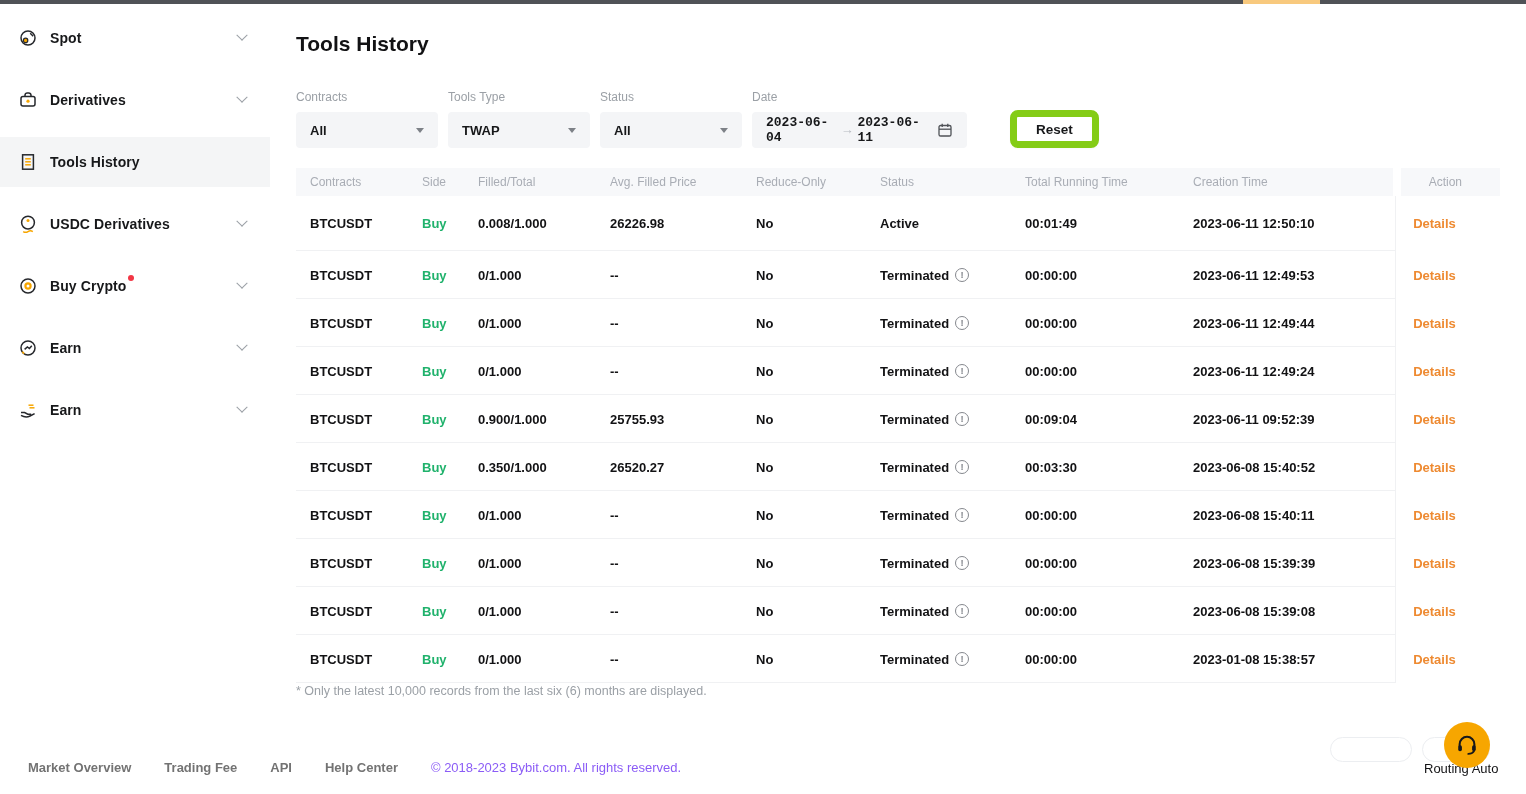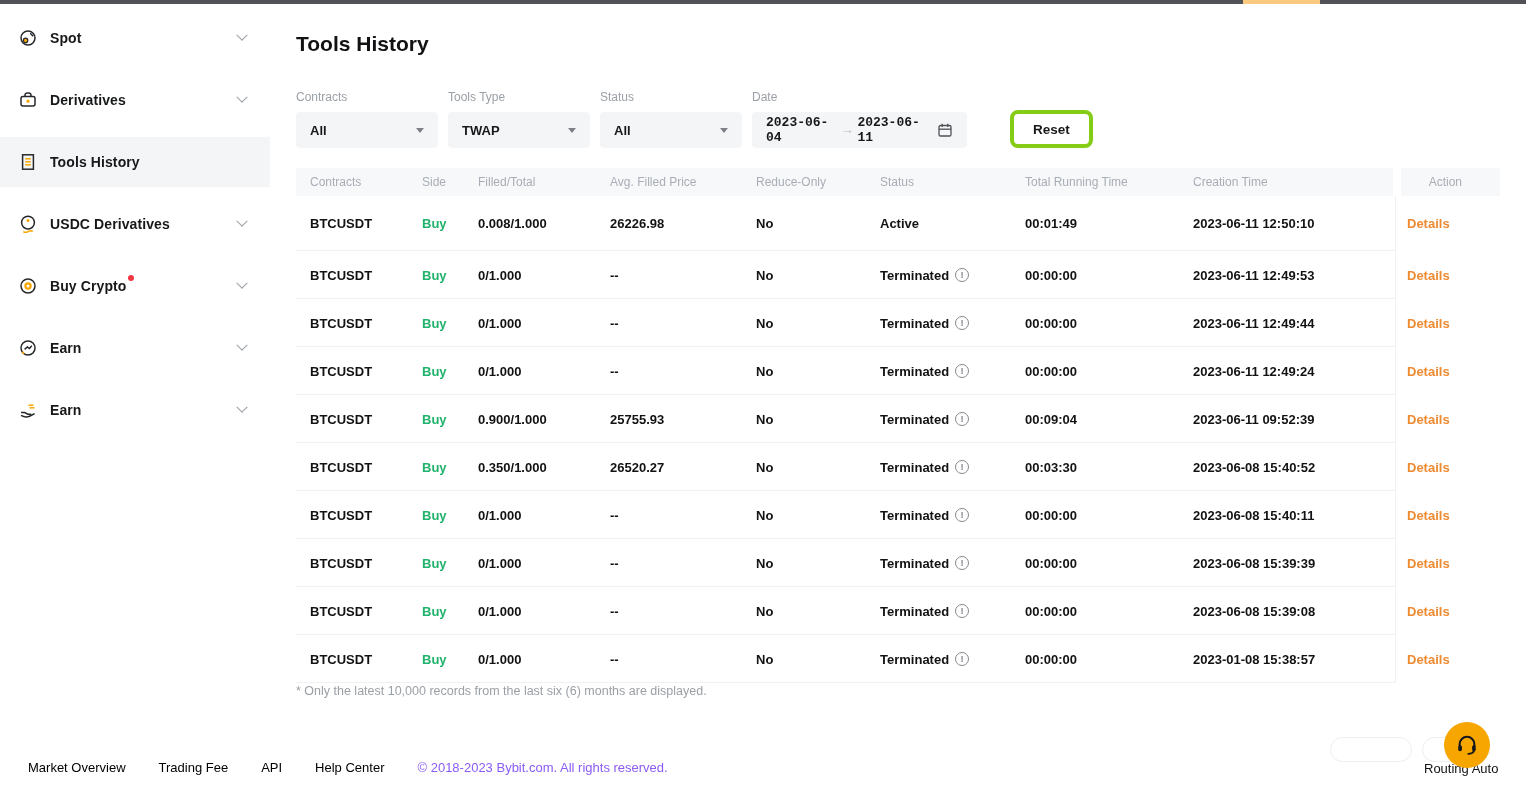--- a/index.html
+++ b/index.html
@@ -43,21 +43,21 @@
   .filter-group{display:flex;flex-direction:column;margin-right:10px;}
   .filter-label{font-size:12px;color:var(--gray-label);margin-bottom:8px;}
   .filter-box{height:36px;border-radius:4px;background:var(--box-bg);display:flex;align-items:center;
     padding:0 14px;font-size:13px;font-weight:700;color:var(--ink);cursor:pointer;}
   .fw-select{width:142px;}
   .fw-date{width:215px;font-family:Liberation Mono, monospace;}
   .caret{margin-left:auto;width:0;height:0;border-left:4px solid transparent;border-right:4px solid transparent;border-top:5px solid #7d8187;}
   .date-box{justify-content:space-between;}
   .date-arrow{color:#b7bbc1;font-weight:400;font-size:13px;padding:0 6px;}
   .cal-icon{display:inline-flex;margin-left:8px;}
-  .reset-btn{margin-left:33px;height:38px;padding:0 19px;background:#fff;border:4px solid #84cc16;border-radius:8px;
+  .reset-btn{margin-left:33px;height:38px;padding:0 19px;background:#fff;border:7px solid #84cc16;border-radius:8px;
     font-family:"Liberation Sans",sans-serif;font-size:13.5px;font-weight:700;color:var(--ink);cursor:pointer;box-shadow:0 1px 2px rgba(0,0,0,.03);}
 
   
   .table{position:absolute;left:26px;top:164px;width:1204px;height:515px;}
   .tgrid{display:grid;grid-template-columns:126px 56px 132px 146px 124px 145px 168px 202px 105px;align-items:center;}
   .thead{height:28px;position:relative;}
   .thead::before{content:"";position:absolute;left:0;top:0;width:1097px;height:100%;background:#f7f8fa;}
   .thead::after{content:"";position:absolute;left:1105px;right:0;top:0;height:100%;background:#f7f8fa;}
   .hcell{position:relative;z-index:1;font-size:12px;color:var(--head-gray);line-height:28px;}
   .hcell:first-child{padding-left:14px;}
@@ -65,29 +65,29 @@
 
   .trow{height:48px;position:relative;}
   .trow.first{height:55px;}
   .trow::after{content:"";position:absolute;left:0;bottom:0;width:1099px;height:1px;background:var(--line);}
   .cell{font-size:13px;font-weight:600;color:#121214;white-space:nowrap;}
   .cell:first-child{padding-left:14px;font-weight:700;}
   .c-side{color:var(--buy-green);}
   .c-status{display:flex;align-items:center;gap:6px;}
   .info-icon{width:14px;height:14px;border:1.2px solid #85888e;border-radius:50%;display:inline-flex;align-items:center;justify-content:center;
     font-size:9.5px;font-weight:700;color:#85888e;line-height:1;cursor:pointer;}
-  .c-action{text-align:left;padding-right:38px;padding-left:12px;}
+  .c-action{text-align:center;padding-right:38px;padding-left:12px;}
   .details-link{color:var(--link-orange);font-weight:600;cursor:pointer;text-decoration:none;}
   .v-divider{position:absolute;left:1099px;top:28px;width:1px;height:487px;background:var(--line);}
 
   .footnote{position:absolute;left:26px;top:680px;font-size:12.5px;color:var(--gray-label);}
 
   
   .footer{position:absolute;left:28px;top:760px;display:flex;align-items:center;gap:33px;font-size:13px;}
-  .footer-link{color:#000000;font-weight:400;cursor:pointer;}
+  .footer-link{color:#737373;font-weight:700;cursor:pointer;}
   .copyright{color:#8b5cf6;font-weight:400;}
 
   
   .ghost-btn{position:absolute;background:#fff;border:1px solid #eceef1;border-radius:14px;cursor:pointer;}
   .ghost-btn.g1{left:1330px;top:737px;width:82px;height:25px;}
   .ghost-btn.g2{left:1422px;top:737px;width:68px;height:25px;}
   .routing-label{position:absolute;left:1424px;top:761px;font-size:13px;font-weight:500;color:#121214;}
   .chat-fab{position:absolute;left:1444px;top:722px;width:46px;height:46px;border-radius:50%;background:var(--brand-orange);
     border:none;display:flex;align-items:center;justify-content:center;cursor:pointer;z-index:5;}
 </style>

